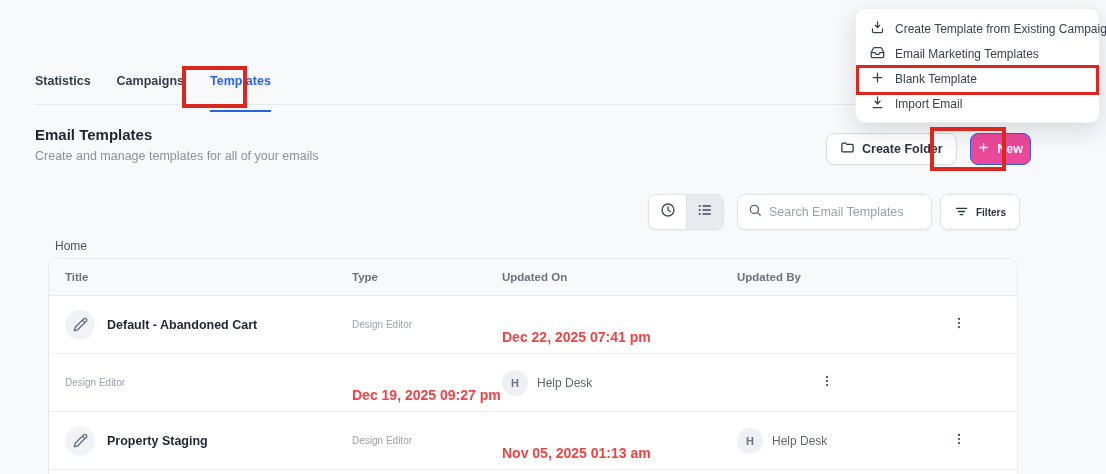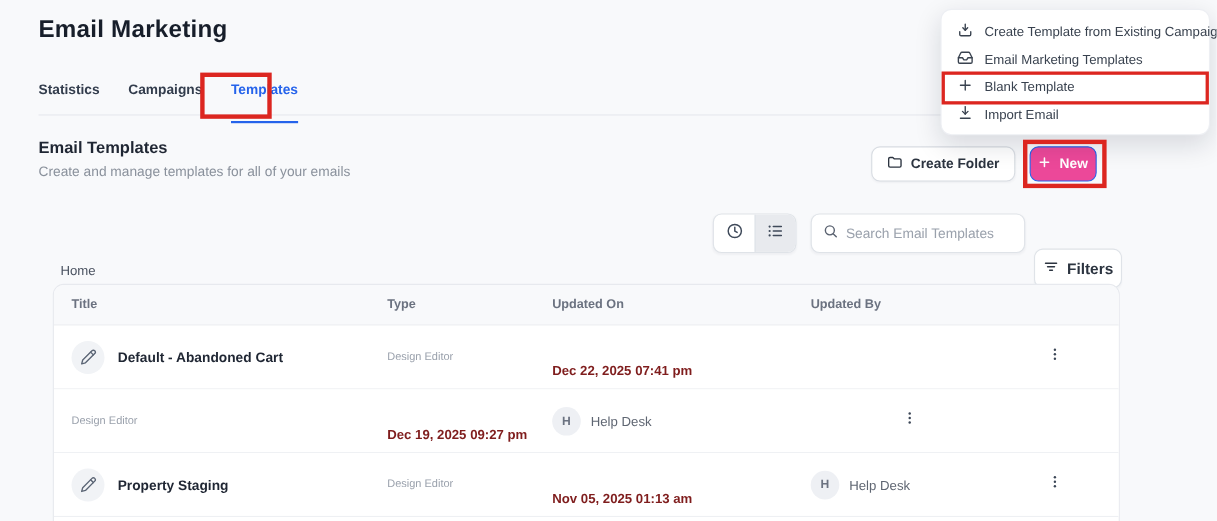--- a/index.html
+++ b/index.html
@@ -25,21 +25,21 @@
   .tab.active { color:#2563eb; border-bottom-color:#2563eb; }
   .tabs-divider {
     position:absolute; left:35px; top:104px; width:983px; height:1px; background:#e6e8ed;
   }
 
   
   .section-heading { position:absolute; left:35px; top:126px; font-size:15px; font-weight:700; color:#1f2633; }
   .section-sub { position:absolute; left:35px; top:149px; font-size:12.5px; color:#8a919c; }
 
   
-  .actions { position:absolute; left:792px; top:133px; display:flex; gap:13px; }
+  .actions { position:absolute; left:826px; top:133px; display:flex; gap:13px; }
   .btn {
     display:inline-flex; align-items:center; justify-content:center; gap:7px;
     height:32px; border-radius:8px; font-size:12.5px; font-weight:700; cursor:pointer;
     white-space:nowrap;
   }
   .btn-secondary {
     background:#ffffff; border:1px solid #d8dce2; color:#2c3440; padding:0 13px;
     box-shadow:0 1px 2px rgba(16,24,40,.04);
   }
   .btn-primary { background:#ec4899; border:1px solid #2563eb; color:#ffffff; width:61px; }
@@ -61,23 +61,22 @@
   }
   .search-wrap svg { color:#5a6270; flex:0 0 auto; }
   .search-input {
     border:none; outline:none; width:100%; font-size:12.5px; color:#2c3440;
     font-family:"Liberation Sans", sans-serif; background:transparent;
   }
   .search-input::placeholder { color:#9aa1ac; }
   .filters-btn {
     margin-left:8px; height:36px; width:80px; background:#fff; border:1px solid #dfe3e8;
     border-radius:8px; display:flex; align-items:center; justify-content:center; gap:7px;
-    font-size:14px; font-weight:700; color:#2c3440; cursor:pointer;
+    font-size:10px; font-weight:700; color:#2c3440; cursor:pointer;
     box-shadow:0 1px 2px rgba(16,24,40,.04);
-    margin-top:32px;
   }
 
   
   .breadcrumb { position:absolute; left:55px; top:239px; font-size:12px; color:#4a5260; }
 
   
   .table-card {
     position:absolute; left:48px; top:258px; width:970px; height:230px;
     background:#ffffff; border:1px solid #e7e9ee; border-radius:10px 10px 0 0; overflow:hidden;
   }
@@ -88,21 +87,21 @@
   .thead { height:37px; background:#f8f9fb; border-bottom:1px solid #e9ebef; }
   .th { font-size:11.5px; font-weight:600; color:#6b7280; }
   .trow { height:58px; border-bottom:1px solid #eef0f3; background:#fff; cursor:pointer; }
   .cell-title { display:flex; align-items:center; gap:12px; }
   .icon-circle {
     width:30px; height:30px; border-radius:50%; background:#f1f3f6;
     display:flex; align-items:center; justify-content:center; color:#5b6575; flex:0 0 auto;
   }
   .row-title { font-size:12.5px; font-weight:700; color:#1f2633; }
   .row-type { font-size:10px; color:#9aa1ac; }
-  .row-date { font-size:12px; font-weight:700; color:#7f1d1d;margin-top:24px; }
+  .row-date { font-size:14px; font-weight:700; color:#ef4444;margin-top:24px; }
   .cell-by { display:flex; align-items:center; gap:9px; font-size:12px; color:#5f6672; }
   .avatar {
     width:26px; height:26px; border-radius:50%; background:#eef0f4; color:#6b7280;
     display:flex; align-items:center; justify-content:center; font-size:11px; font-weight:700;
   }
   .kebab { justify-self:center; color:#3b4656; cursor:pointer; padding:4px 8px; }
 
   
   .dropdown {
     position:absolute; left:855px; top:8px; width:245px; height:115px;
@@ -119,21 +118,20 @@
   .anno { position:absolute; border:4px solid #dc2620; z-index:50; pointer-events:none; }
   .anno-templates { left:182px; top:66px; width:65px; height:42px; }
   .anno-new { left:930px; top:127px; width:76px; height:44px; }
   .anno-blank { left:856px; top:65px; width:243px; height:30px; border-width:3px; }
 </style>
 </head>
 <body>
 
 <div class="page">
 
-  <div class="page-title">Email Marketing</div>
 
   <div class="tabs">
     <div class="tab">Statistics</div>
     <div class="tab">Campaigns</div>
     <div class="tab active">Templates</div>
   </div>
   <div class="tabs-divider"></div>
 
   <div class="section-heading">Email Templates</div>
   <div class="section-sub">Create and manage templates for all of your emails</div>

